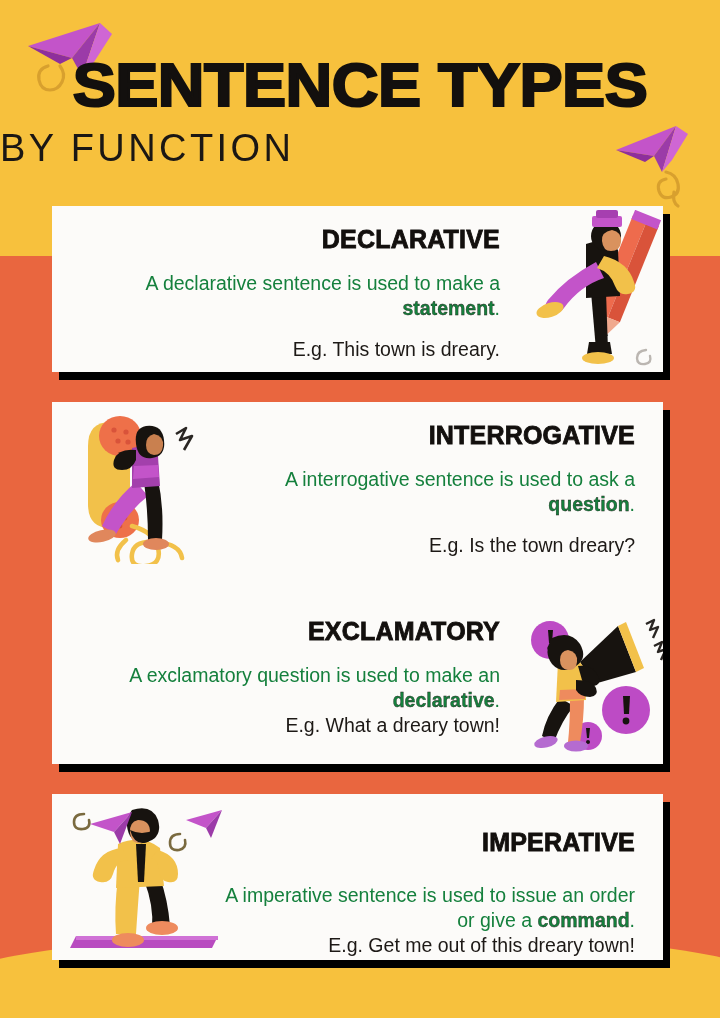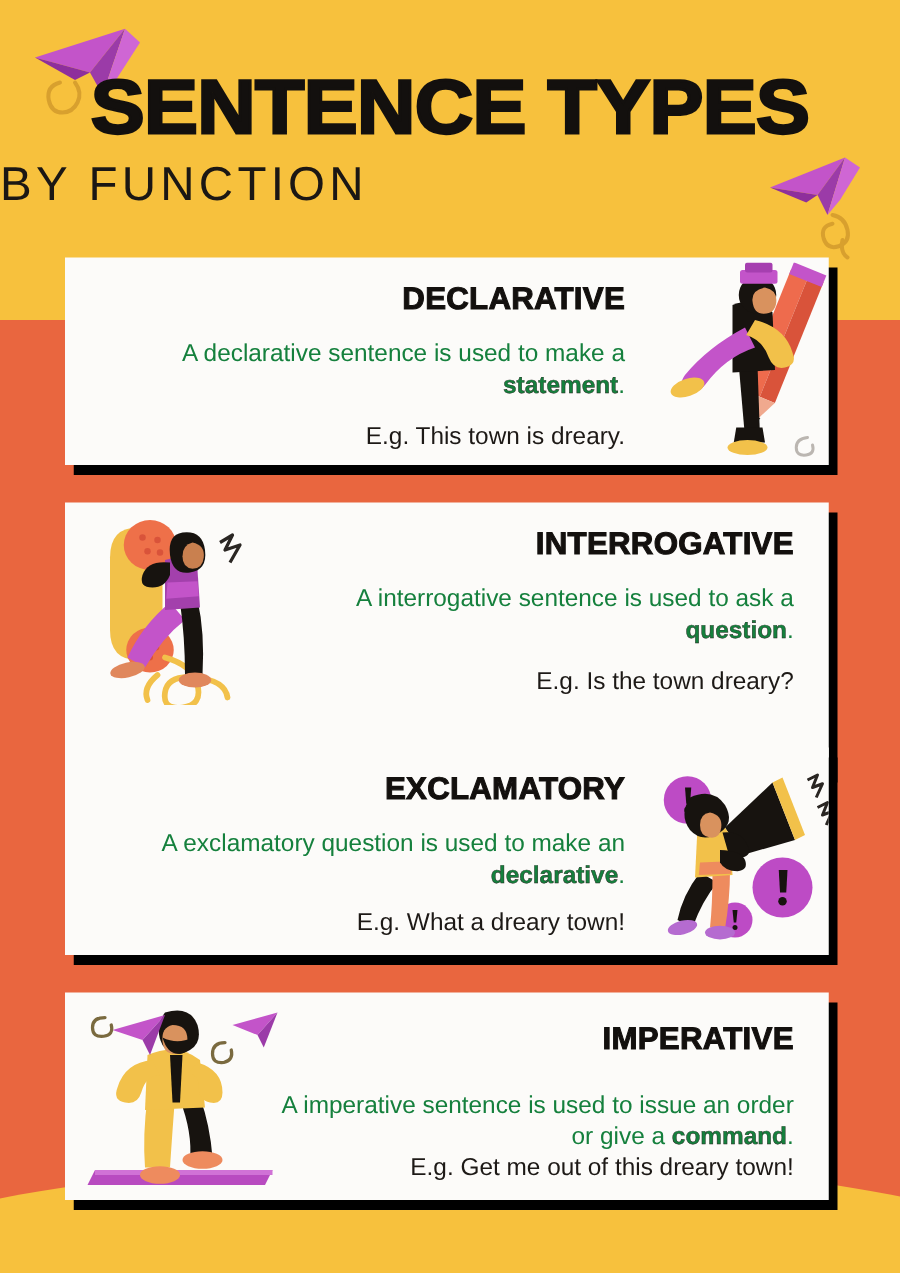--- a/index.html
+++ b/index.html
@@ -260,21 +260,21 @@
           <path d="M50 74 q16 0 20 8 q3 8 -6 9 q-10 0 -14 -7 Z" fill="#17130F"></path>
 
           <path d="M26 32 q18 -8 28 6 q8 14 -4 22 q-14 9 -24 -2 q-9 -12 0 -26" fill="#17130F"></path>
           <path d="M42 44 q10 2 9 12 q-1 9 -9 8 q-8 -1 -8 -10 q0 -9 8 -10" fill="#D9925E"></path>
         </svg>
       </div>
 
       <div class="card-text left" style="top:18px; width:420px;">
         <div class="card-heading">EXCLAMATORY</div>
         <div class="card-body" style="margin-top:17px;"><span>A exclamatory  question is used to make an </span><b>declarative</b><span>.</span></div>
-        <div class="card-example" style="margin-top:13px;">E.g. What a dreary town!</div>
+        <div class="card-example" style="margin-top:0;">E.g. What a dreary town!</div>
       </div>
     </div>
   </div>
 
   <div class="card-slot" style="left:52px; top:794px; width:611px; height:166px;">
     <div class="card-shadow"></div>
     <div class="card">
 
       <div class="art" style="left:10px; top:4px;">
         <svg width="170" height="158" viewBox="0 0 170 158">
@@ -301,21 +301,21 @@
           <path d="M28 26 L70 14 L52 34 Z" fill="#C354C9"></path>
           <path d="M70 14 L52 34 L58 46 Z" fill="#9B3BA8"></path>
           <path d="M124 22 L160 12 L144 30 Z" fill="#C354C9"></path>
           <path d="M160 12 L144 30 L149 40 Z" fill="#9B3BA8"></path>
 
           <path d="M22 16 q-10 0 -10 8 q0 8 9 7 q8 -1 6 -9" fill="none" stroke="#7A6A3F" stroke-width="2.6" stroke-linecap="round"></path>
           <path d="M118 36 q-10 0 -10 9 q0 8 9 7 q8 -2 6 -10" fill="none" stroke="#7A6A3F" stroke-width="2.6" stroke-linecap="round"></path>
         </svg>
       </div>
 
-      <div class="card-text right" style="top:22px; width:430px;">
+      <div class="card-text right" style="top:33px; width:430px;">
         <div class="card-heading">IMPERATIVE</div>
         <div class="card-body" style="margin-top:26px;"><span>A imperative sentence is used to issue an order or give a </span><b>command</b><span>.</span></div>
         <div class="card-example" style="margin-top:0;">E.g. Get me out of this dreary town!</div>
       </div>
     </div>
   </div>
 
 </div>
 
 </body></html>

